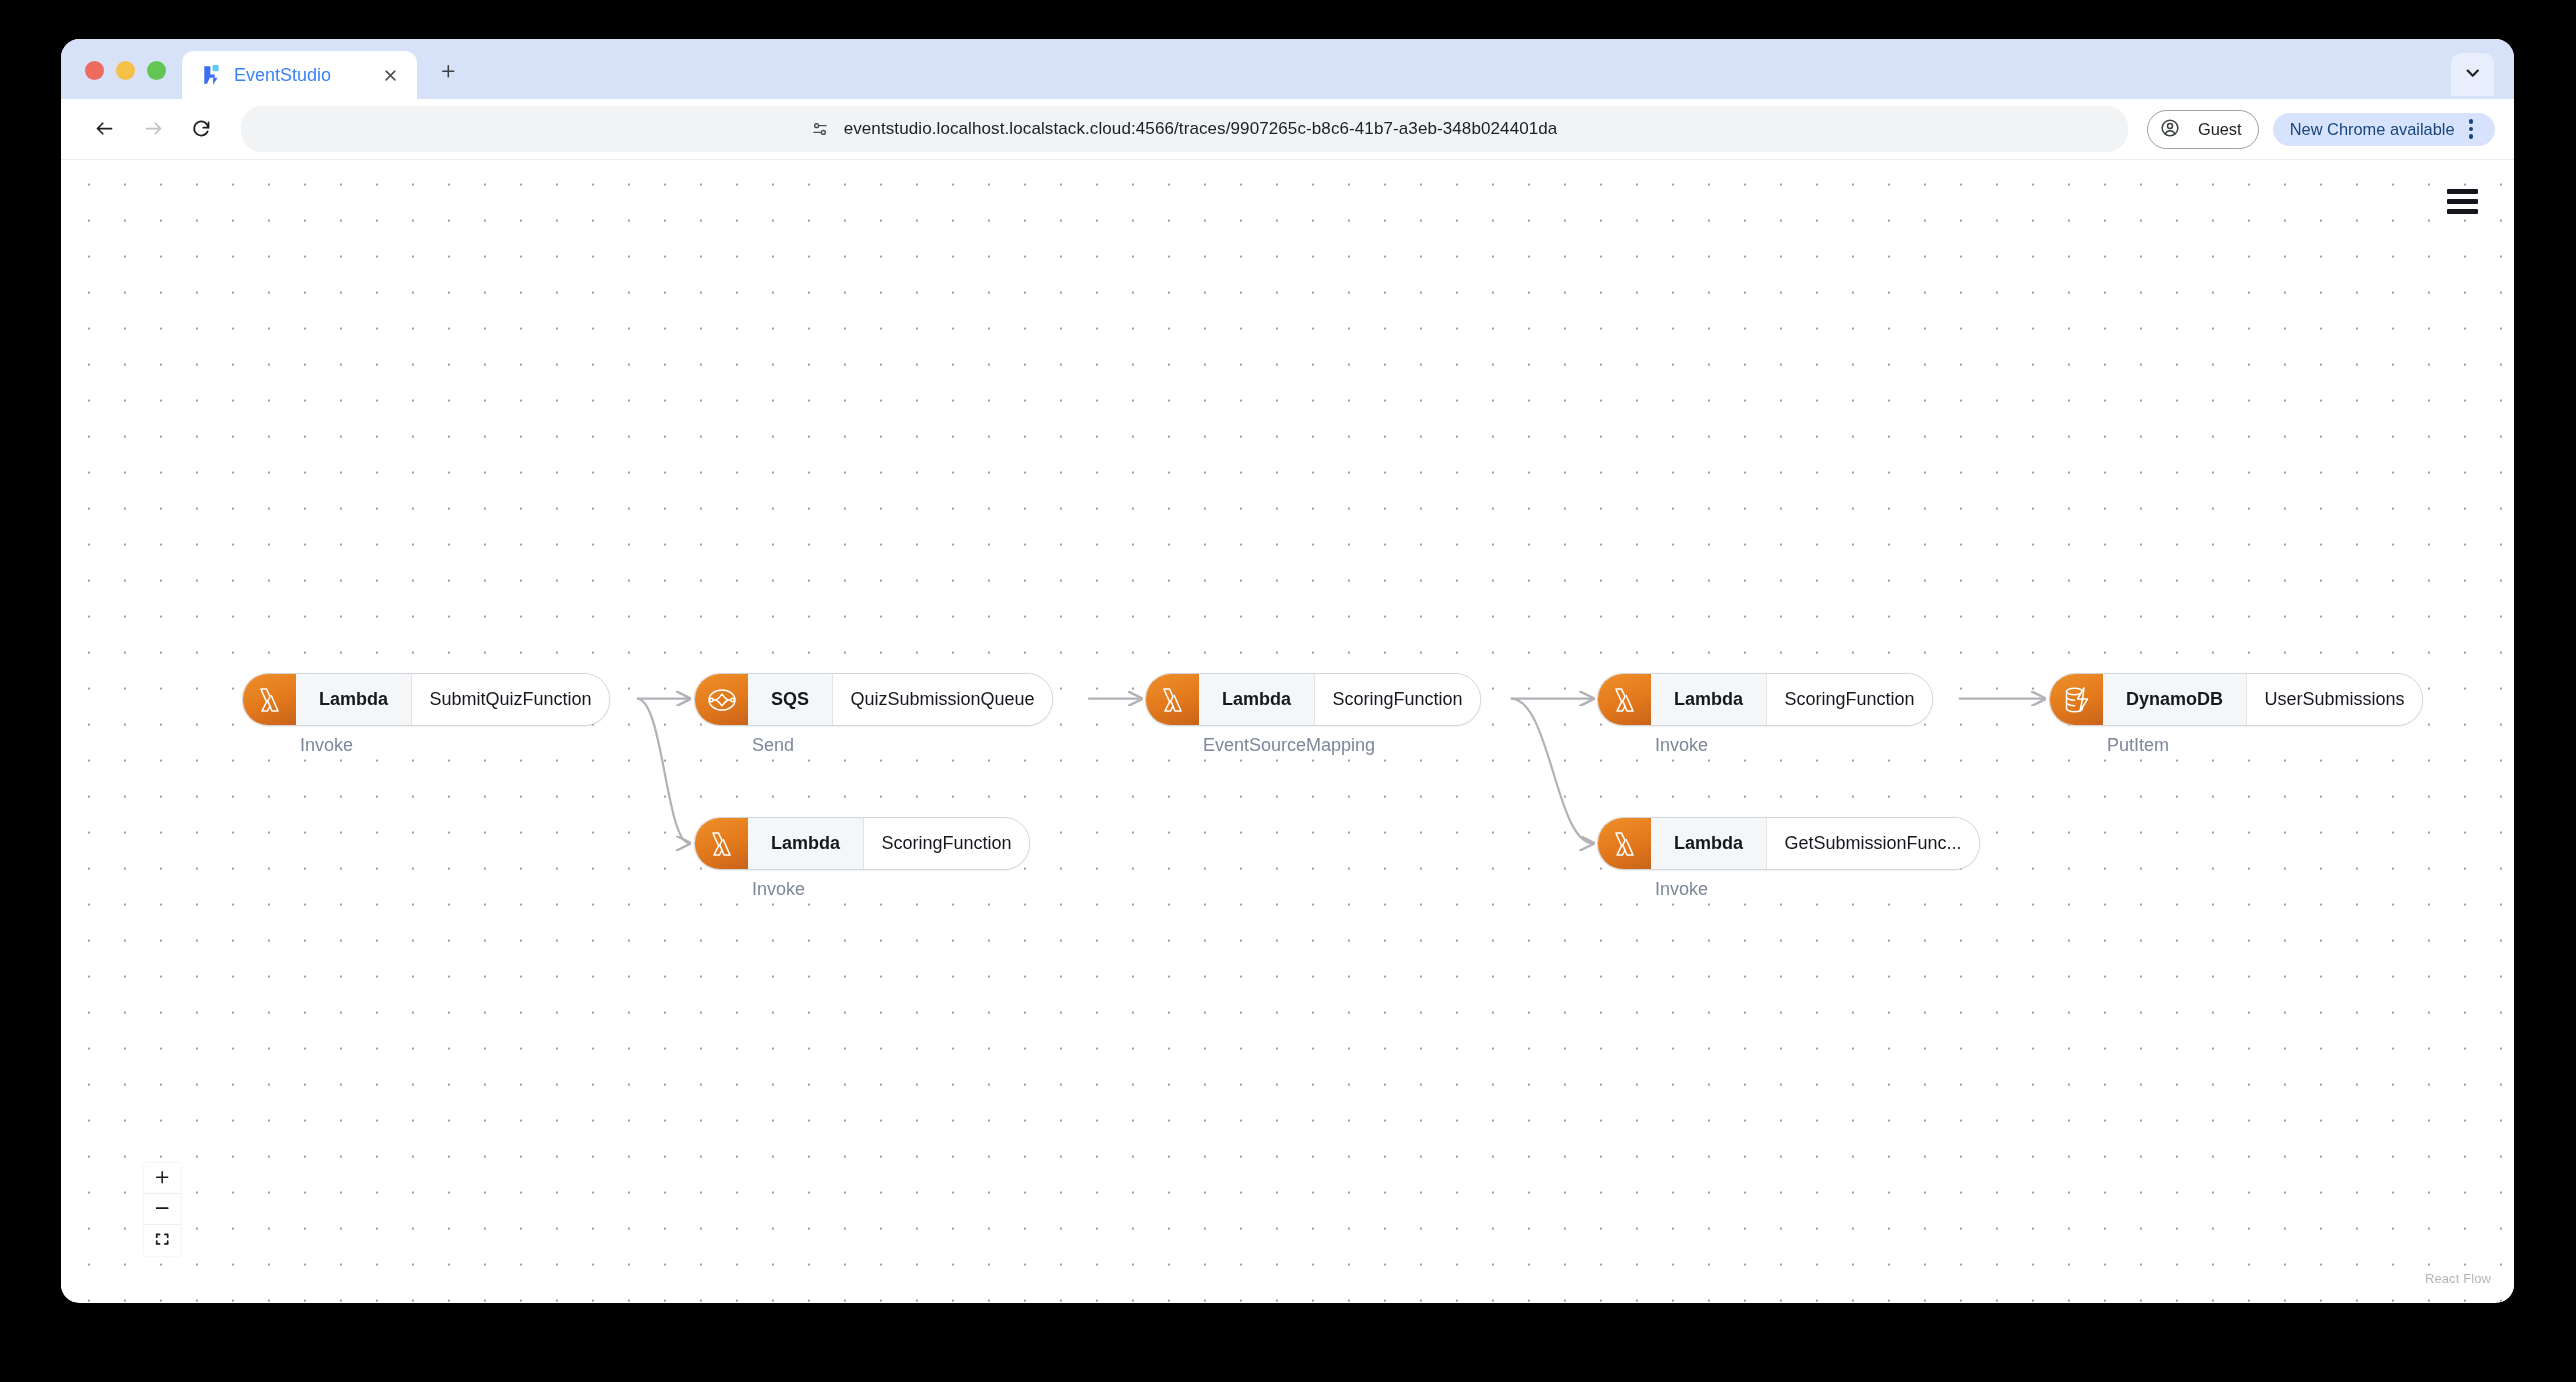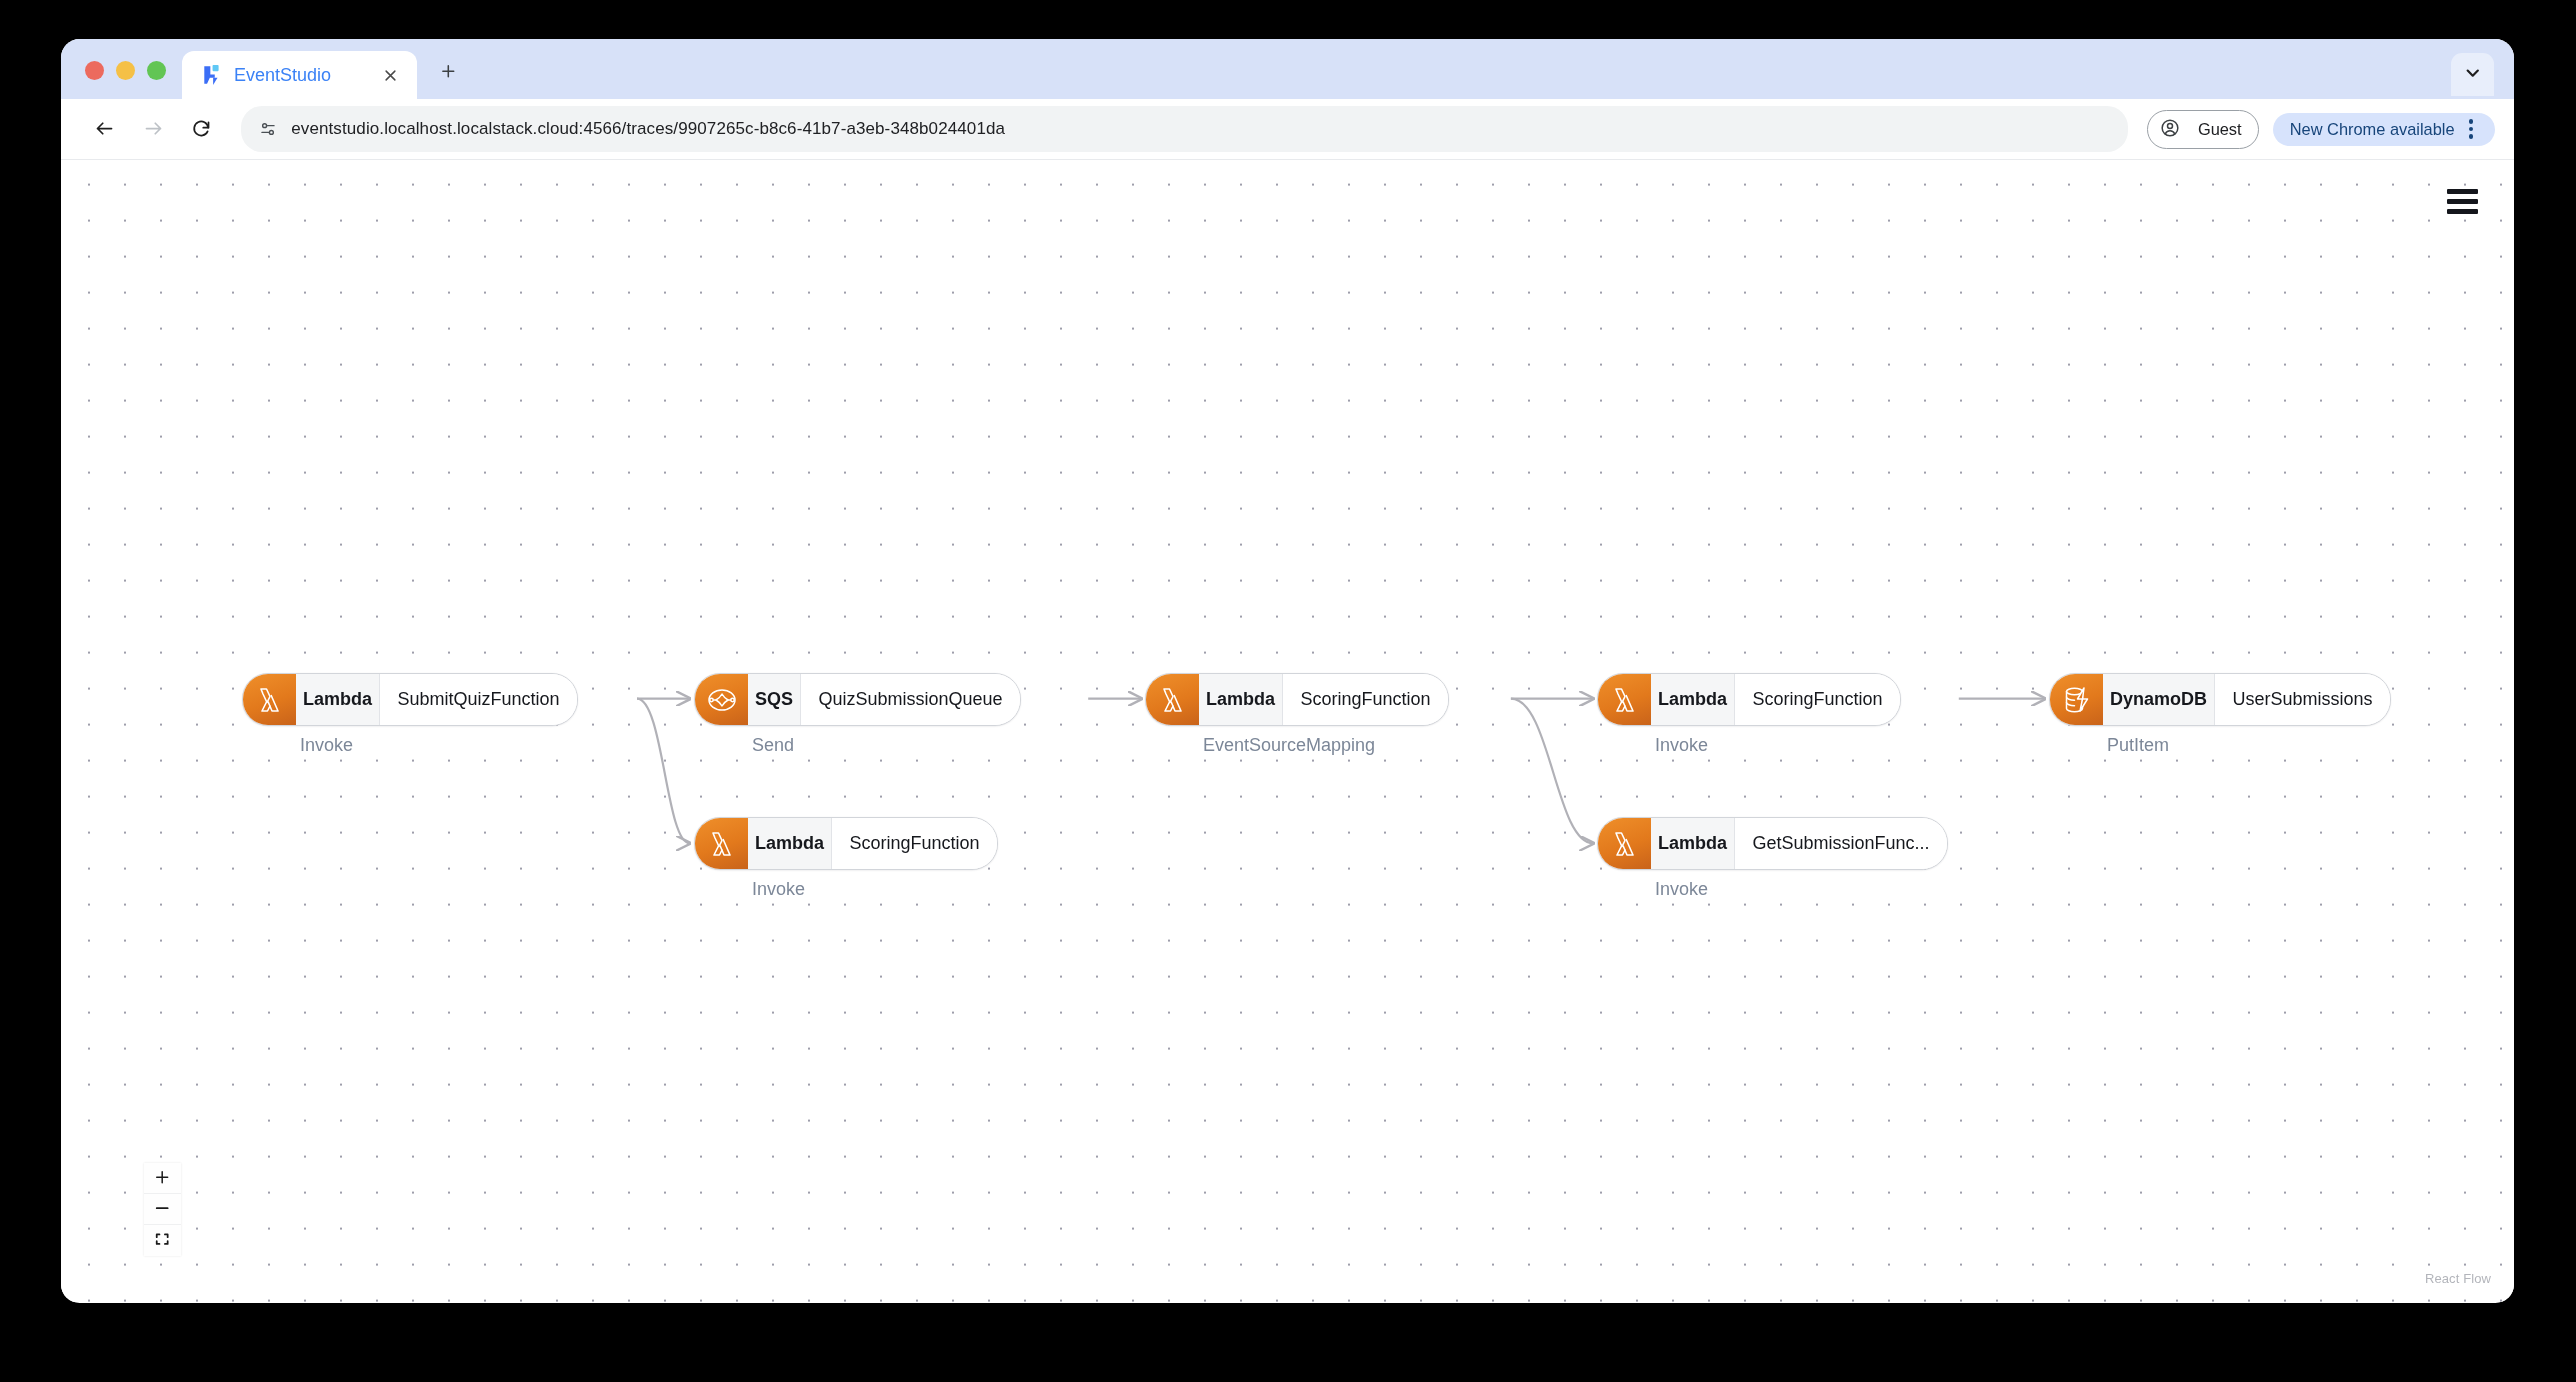--- a/index.html
+++ b/index.html
@@ -99,20 +99,21 @@
   .omnibox {
     flex: 1;
     height: 46px;
     margin-left: 12px;
     background: #f1f3f4;
     border-radius: 21px;
     display: flex; align-items: center;
     padding: 0 18.6px;
     gap: 14.2px;
     min-width: 0;
+    justify-content: center;
   }
   .omnibox .site-icon { width: 18px; height: 18px; flex: 0 0 18px; color: #4a4f54; }
   .url {
     font-size: 17px; color: #202124;
     white-space: nowrap; overflow: hidden; text-overflow: ellipsis;
     letter-spacing: 0.1px;
   }
 
   .guest-btn {
     margin-left: 13px;
@@ -179,21 +180,21 @@
     white-space: nowrap;
   }
   .node-icon {
     width: 53px; flex: 0 0 53px;
     background: linear-gradient(160deg, #ef8f2a 0%, #e2791c 55%, #c9631a 100%);
     display: flex; align-items: center; justify-content: center;
   }
   .node-icon svg { width: 32px; height: 32px; }
   .node-service {
     display: flex; align-items: center;
-    padding: 0 7px;
+    padding: 0 23px;
     background: #f5f6f7;
     border-right: 1.1px solid #e2e4e8;
     font-size: 18px; font-weight: bold; color: #16181d;
   }
   .node-name {
     display: flex; align-items: center;
     padding: 0 17.5px;
     background: #ffffff;
     font-size: 18px; color: #16181d;
   }

